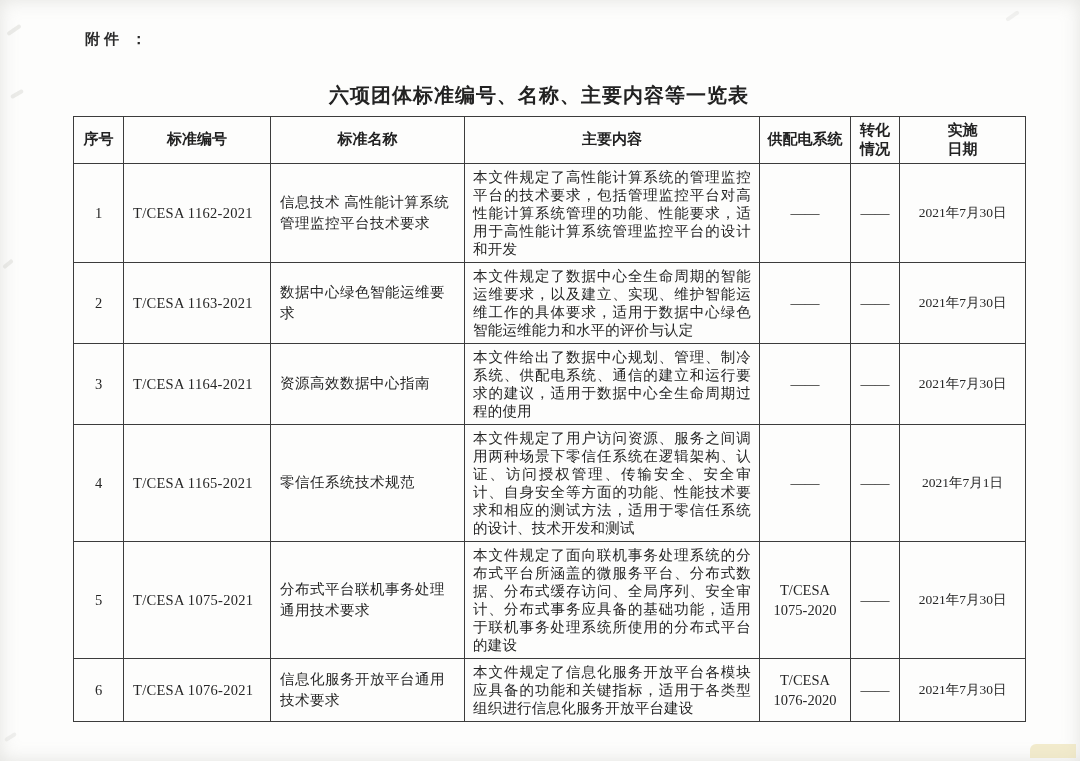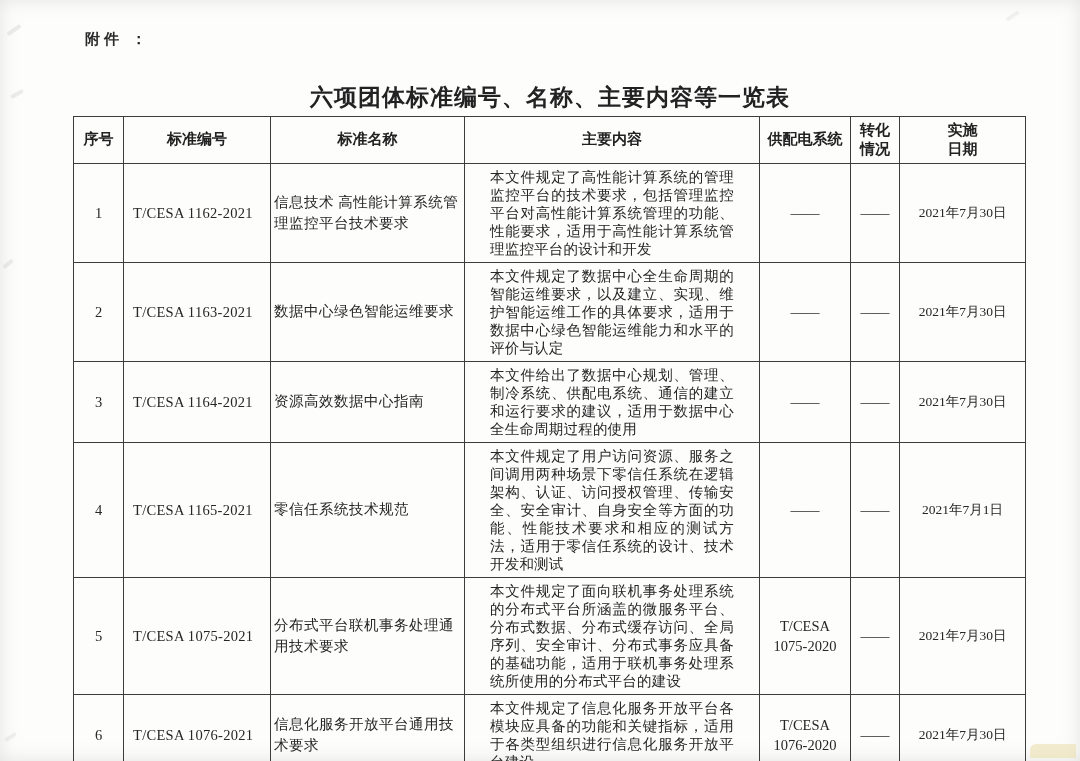--- a/index.html
+++ b/index.html
@@ -42,25 +42,25 @@
     position: absolute;
     left: 85px;
     top: 30px;
     font-size: 15px;
     font-weight: 700;
     letter-spacing: 4px;
     color: #2a2a2a;
   }
   .doc-title {
     position: absolute;
-    left: 74px;
+    left: 63px;
     top: 82px;
     width: 952px;
     text-align: center;
-    font-size: 23px;
+    font-size: 20px;
     font-weight: 700;
     letter-spacing: 1px;
     color: #222;
   }
 
   table.std-table {
     position: absolute;
     left: 73px;
     top: 116px;
     width: 952px;
@@ -84,22 +84,22 @@
     color: #222;
   }
   .std-table td {
     font-family: "Liberation Serif", "DejaVu Serif", serif;
     font-size: 14.5px;
     line-height: 18px;
     padding: 3px 6px;
   }
   td.c-no    { text-align: center; }
   td.c-code  { text-align: left; padding-left: 9px; white-space: nowrap; letter-spacing: 0.3px; }
-  td.c-name  { text-align: left; padding: 4px 3px; line-height: 21px; letter-spacing: 0.5px; }
-  td.c-content { text-align: justify; padding: 4px 25px; letter-spacing: 0.2px; }
+  td.c-name  { text-align: left; padding: 4px 9px; line-height: 21px; letter-spacing: 0.5px; }
+  td.c-content { text-align: justify; padding: 4px 8px; letter-spacing: 0.2px; }
   td.c-replaces { text-align: center; line-height: 20px; }
   td.c-conversion { text-align: center; }
   td.c-date  { text-align: center; white-space: nowrap; font-size: 13.5px; }
 </style>
 </head>
 <body>
 
 <div class="page">
 
   <div class="artifact a1"></div>

